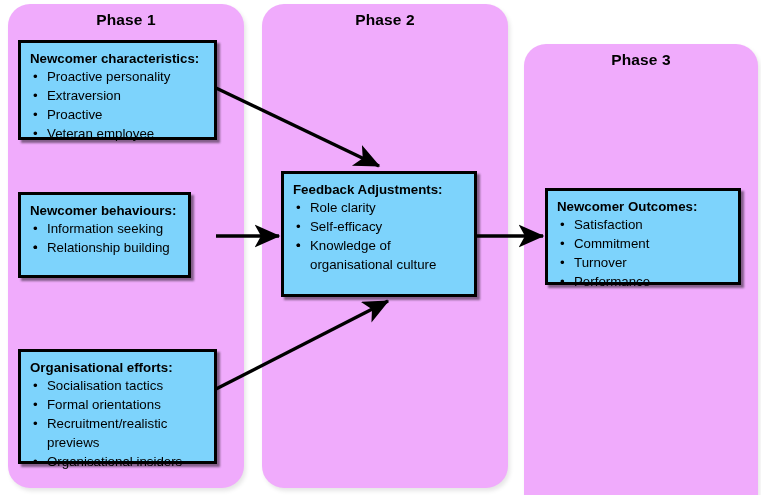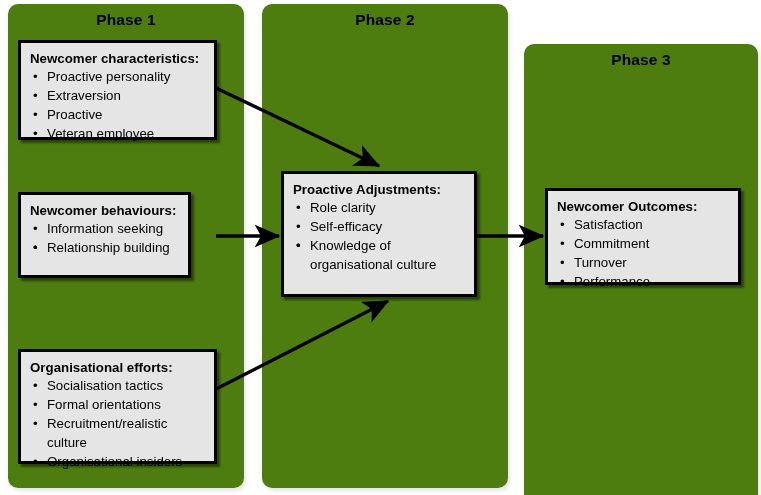--- a/index.html
+++ b/index.html
@@ -14,40 +14,40 @@
     position: relative;
     width: 761px;
     height: 495px;
     background: #ffffff;
     overflow: hidden;
   }
 
   
   .phase-panel {
     position: absolute;
-    background: #4d7c0f;
-    border-radius: 10px;
+    background: #f0abfc;
+    border-radius: 22px;
     box-shadow: 2px 3px 4px rgba(0,0,0,0.10);
   }
   .phase-title {
     position: absolute;
     left: 0;
     right: 0;
     top: 7px;
     text-align: center;
     font-size: 15.5px;
     font-weight: bold;
     color: #000000;
     letter-spacing: 0.1px;
   }
 
   
   .box {
     position: absolute;
-    background: #e5e5e5;
+    background: #7dd3fc;
     border: 3px solid #000000;
     box-shadow: 3px 3px 2px rgba(0,0,0,0.45);
     box-sizing: border-box;
     padding: 7px 8px 7px 9px;
   }
   .box-title {
     font-size: 13.3px;
     font-weight: bold;
     color: #000;
     line-height: 1.28;
@@ -142,27 +142,27 @@
       <li><span class="bullet">•</span></li>
       <li><span class="bullet">•</span><span>Relationship building</span></li>
     </ul>
   </div>
 
   <div class="box" style="left:18px; top:349px; width:199px; height:115px;">
     <div class="box-title">Organisational efforts:</div>
     <ul class="box-list">
       <li><span class="bullet">•</span><span>Socialisation tactics</span></li>
       <li><span class="bullet">•</span><span>Formal orientations</span></li>
-      <li><span class="bullet">•</span><span>Recruitment/realistic culture</span></li>
+      <li><span class="bullet">•</span><span>Recruitment/realistic previews</span></li>
       <li><span class="bullet">•</span><span>Organisational insiders</span></li>
     </ul>
   </div>
 
   <div class="box" style="left:281px; top:171px; width:196px; height:126px;">
-    <div class="box-title">Proactive Adjustments:</div>
+    <div class="box-title">Feedback Adjustments:</div>
     <ul class="box-list">
       <li><span class="bullet">•</span><span>Role clarity</span></li>
       <li><span class="bullet">•</span><span>Self-efficacy</span></li>
       <li><span class="bullet">•</span></li>
       <li><span class="bullet">•</span><span>Knowledge of organisational culture</span></li>
     </ul>
   </div>
 
   <div class="box" style="left:545px; top:188px; width:196px; height:97px;">
     <div class="box-title">Newcomer Outcomes:</div>

